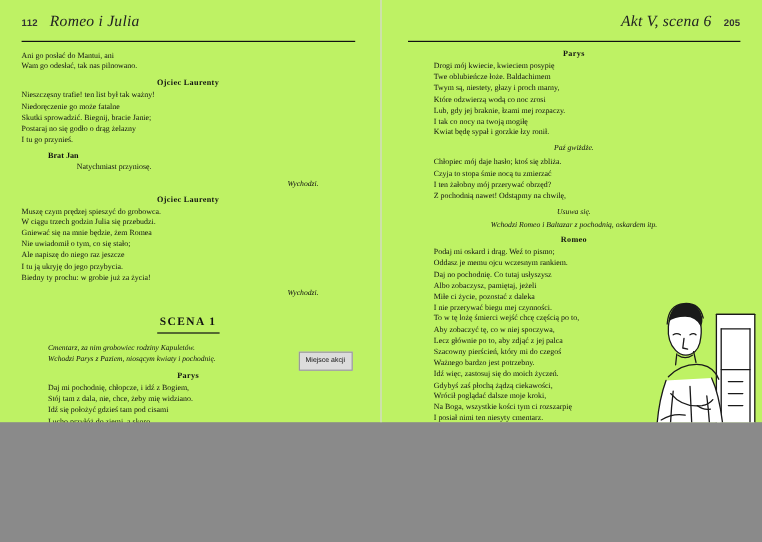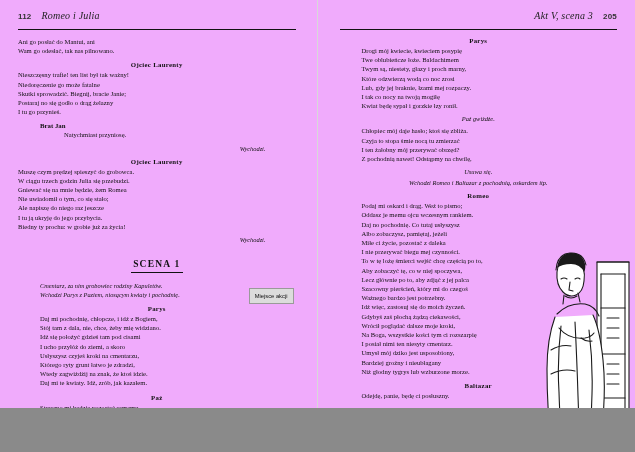--- a/index.html
+++ b/index.html
@@ -3,22 +3,22 @@
 <meta charset="utf-8">
 <style>
   html, body {
     margin: 0;
     padding: 0;
     background: #8a8a8a;
   }
   .page {
     position: relative;
     width: 635px;
-    height: 408px;
-    background: #f0abfc;
+    height: 352px;
+    background: #bef264;
     overflow: hidden;
     font-family: "Liberation Serif", serif;
     color: #111;
   }
   .spread {
     position: absolute;
     inset: 0;
     display: flex;
   }
   .leaf {
@@ -48,21 +48,21 @@
     margin-bottom: 8px;
   }
   .runhead .folio {
     font-family: "Liberation Sans", sans-serif;
     font-size: 8px;
     font-weight: bold;
     color: #333;
   }
   .runhead .title {
     font-style: italic;
-    font-size: 10px;
+    font-size: 13px;
     color: #222;
   }
   .runhead-left .title { margin-left: 10px; }
   .runhead-right {
     justify-content: flex-end;
   }
   .runhead-right .title { margin-right: 10px; }
 
   .rule {
     height: 1px;
@@ -228,21 +228,21 @@
       <div class="speaker">Paź</div>
       <div class="block verse indent-1">
         <div class="line">Straszno mi będzie pozostać samemu</div>
         <div class="line">Na tym cmentarzu: jednakże spróbuję.</div>
       </div>
       <div class="stage-center">Oddala się.</div>
     </div>
 
     <div class="leaf leaf-right">
       <div class="runhead runhead-right">
-        <span class="title">Akt V, scena 3</span>
+        <span class="title">Akt V, scena 6</span>
         <span class="folio">205</span>
       </div>
       <div class="rule"></div>
 
       <div class="speaker">Parys</div>
       <div class="block verse indent-1">
         <div class="line">Drogi mój kwiecie, kwieciem posypię</div>
         <div class="line">Twe oblubieńcze łoże. Baldachimem</div>
         <div class="line">Twym są, niestety, głazy i proch marny,</div>
         <div class="line">Które odzwierzą wodą co noc zrosi</div>

